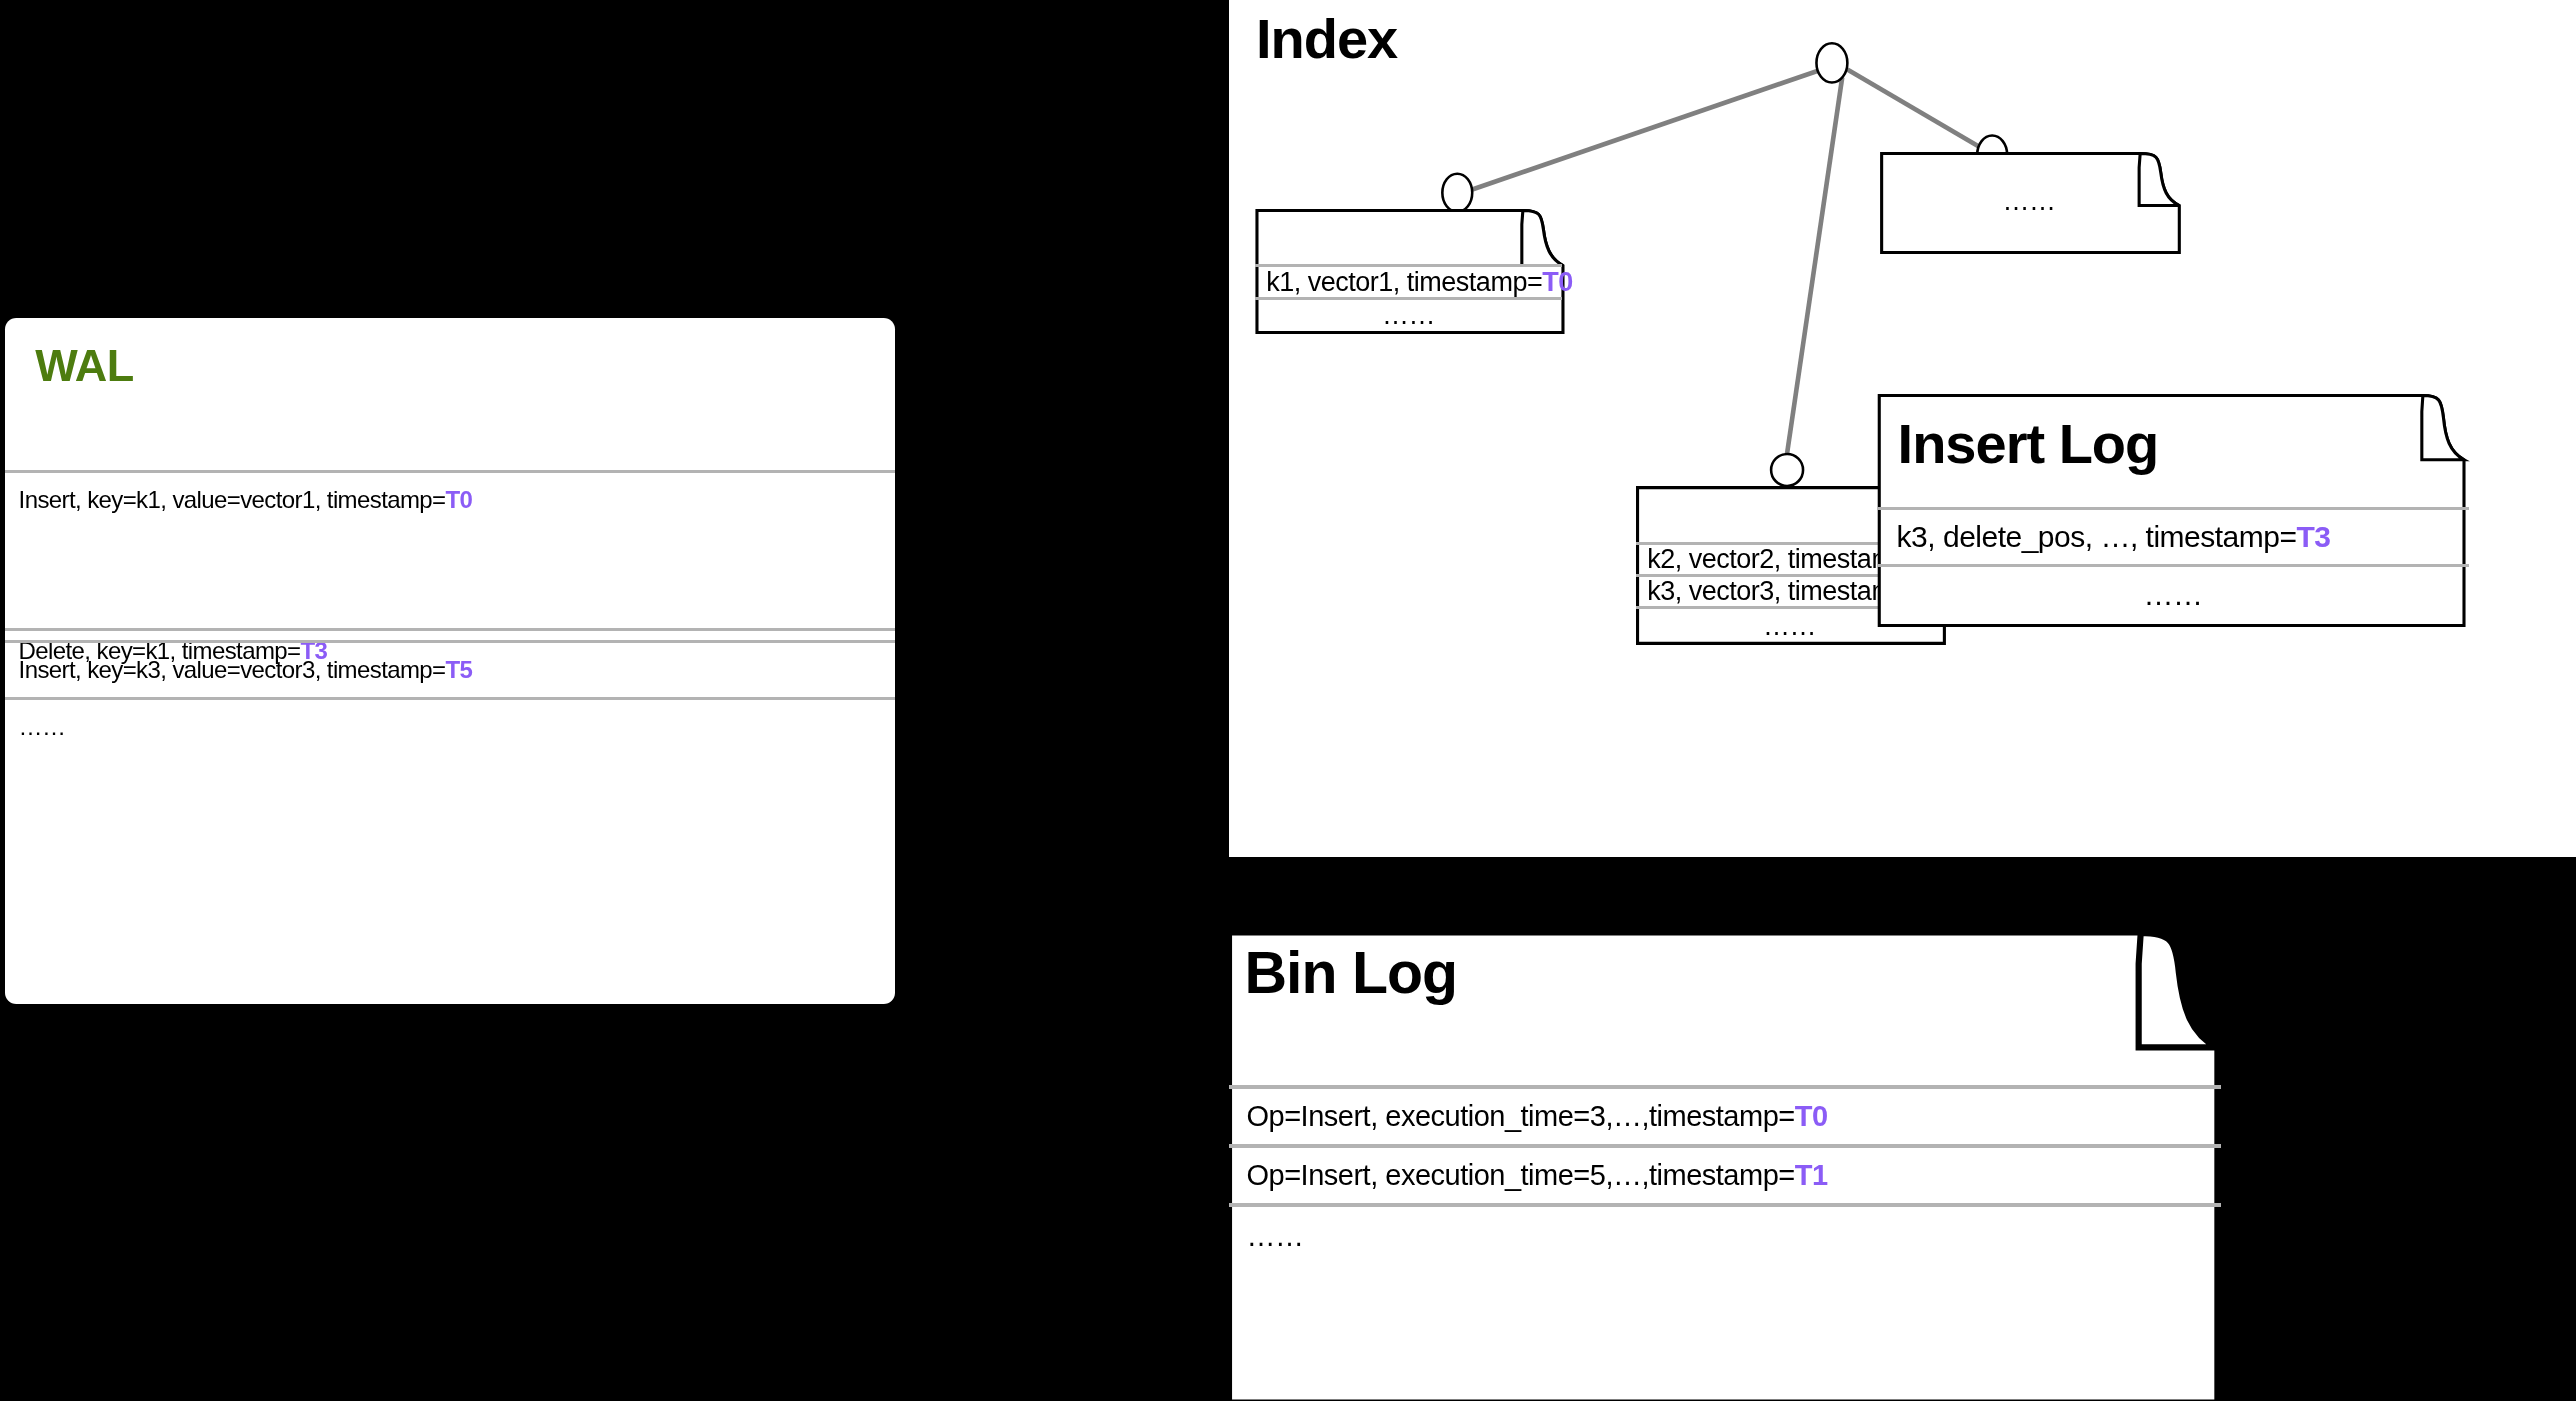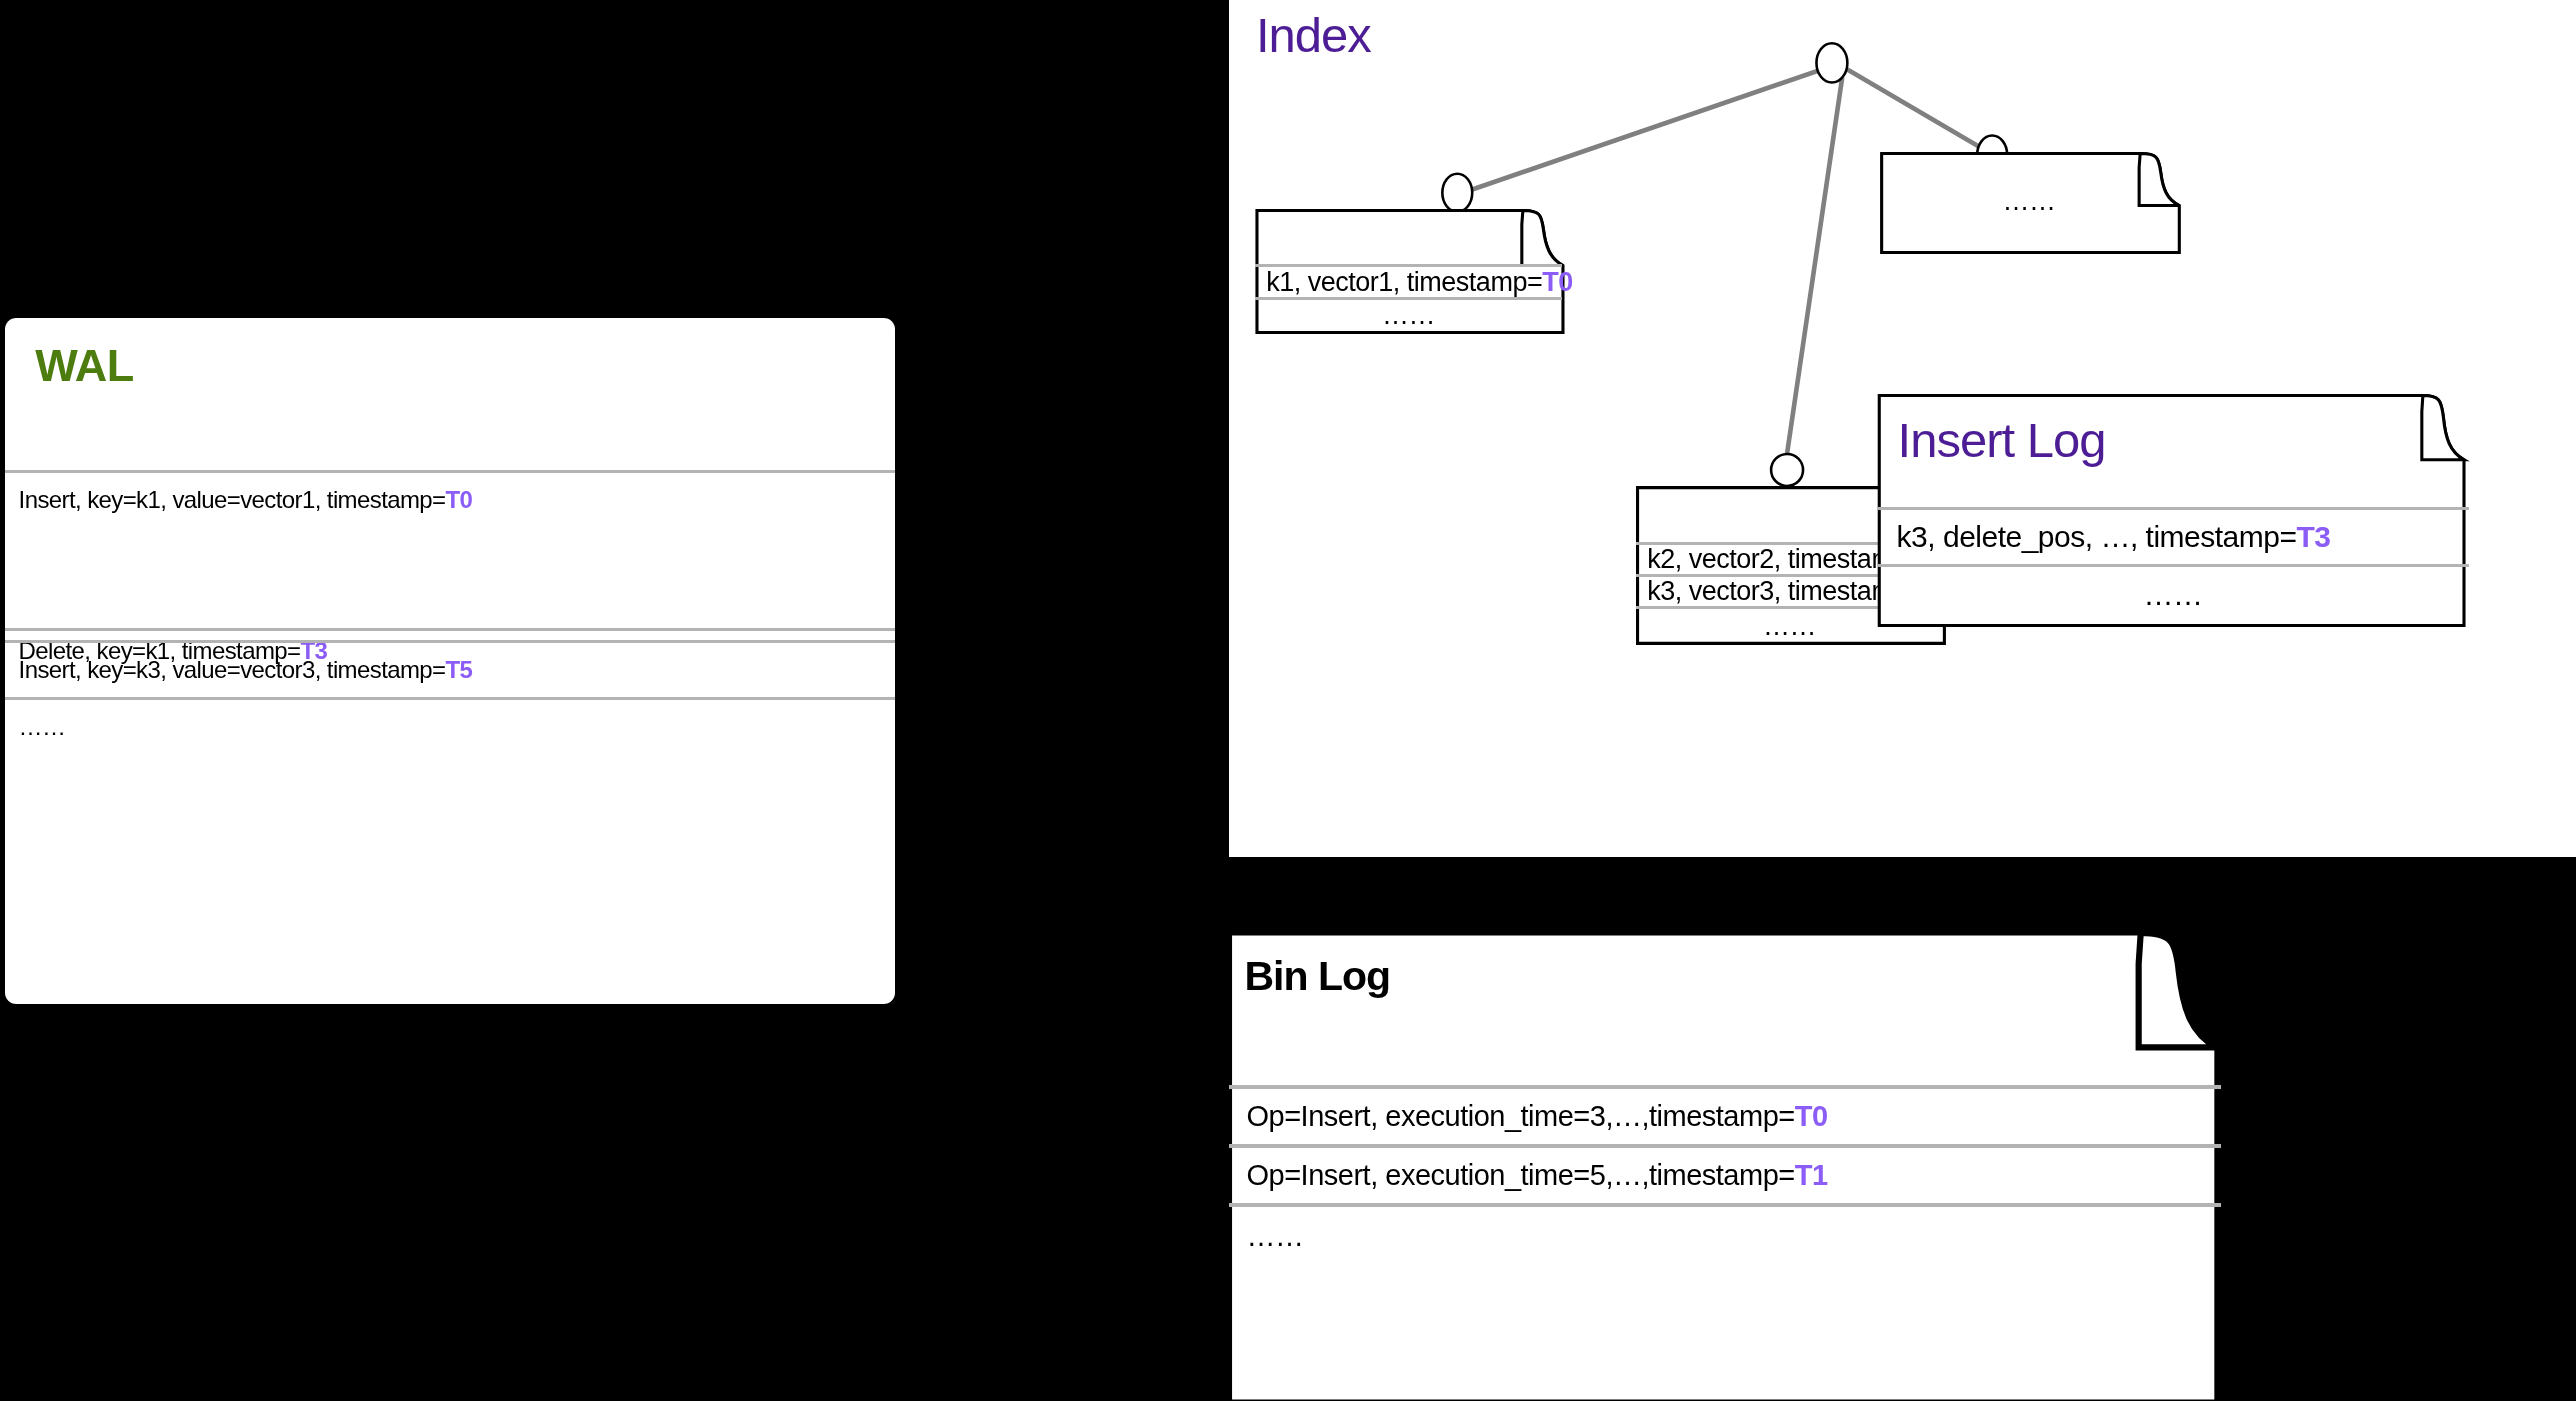--- a/index.html
+++ b/index.html
@@ -13,37 +13,37 @@
   #wal .ptitle{position:absolute;left:30px;top:25px;font-size:45px;font-weight:bold;
                letter-spacing:-0.5px;color:#4d7c0f;line-height:1;}
   .wrow{position:absolute;left:0;width:100%;box-sizing:border-box;
         border-top:3.6px solid #b3b3b3;display:flex;align-items:center;}
   .wrow .txt{padding-left:13.4px;font-size:24px;color:#000;white-space:nowrap;letter-spacing:-0.6px;}
   .ts{color:#8b5cf6;font-weight:bold;}
   .dots{font-size:32px;letter-spacing:1px;color:#000;}
 
   
   #index{left:1229px;top:0px;width:1582px;height:857px;}
-  #index .ptitle{position:absolute;left:27px;top:11.3px;font-size:49px;font-weight:normal;
-                 letter-spacing:-1px;color:#4c1d95;line-height:1;}
+  #index .ptitle{position:absolute;left:27px;top:11.3px;font-size:56px;font-weight:bold;
+                 letter-spacing:-1px;color:#000000;line-height:1;}
   #index svg.tree{position:absolute;left:0;top:0;width:100%;height:100%;overflow:visible;}
 
   
   .doc{position:absolute;}
   .doc svg.shape{position:absolute;left:0;top:0;overflow:visible;}
   .doc .rows{position:absolute;left:0;top:0;width:100%;height:100%;box-sizing:border-box;}
   .drow{position:absolute;left:0;width:100%;box-sizing:border-box;
         border-top:3.6px solid #b3b3b3;display:flex;align-items:center;}
   .drow .txt{padding-left:11.3px;font-size:27px;color:#000;white-space:nowrap;letter-spacing:-0.5px;}
   .drow.center .txt{width:100%;padding-left:0;text-align:center;}
   .doc .ptitle{position:absolute;font-size:41px;font-weight:bold;letter-spacing:-0.8px;color:#000;line-height:1;}
 
   
   #binlog{left:1229px;top:933px;width:992px;height:469px;background:transparent;}
-  #binlog .ptitle{position:absolute;left:15.5px;top:23px;font-size:41px;font-weight:bold;
+  #binlog .ptitle{position:absolute;left:15.5px;top:11px;font-size:59px;font-weight:bold;
                   letter-spacing:-1px;color:#000;line-height:1;z-index:3;}
   #binlog .brow{position:absolute;left:0;width:100%;box-sizing:border-box;
                 border-top:4.1px solid #b3b3b3;display:flex;align-items:center;z-index:3;}
   #binlog .brow .txt{padding-left:17.5px;font-size:29px;color:#000;white-space:nowrap;letter-spacing:-0.5px;}
 </style>
 </head>
 <body>
 
 <div class="panel" id="wal">
   <div class="ptitle">WAL</div>

